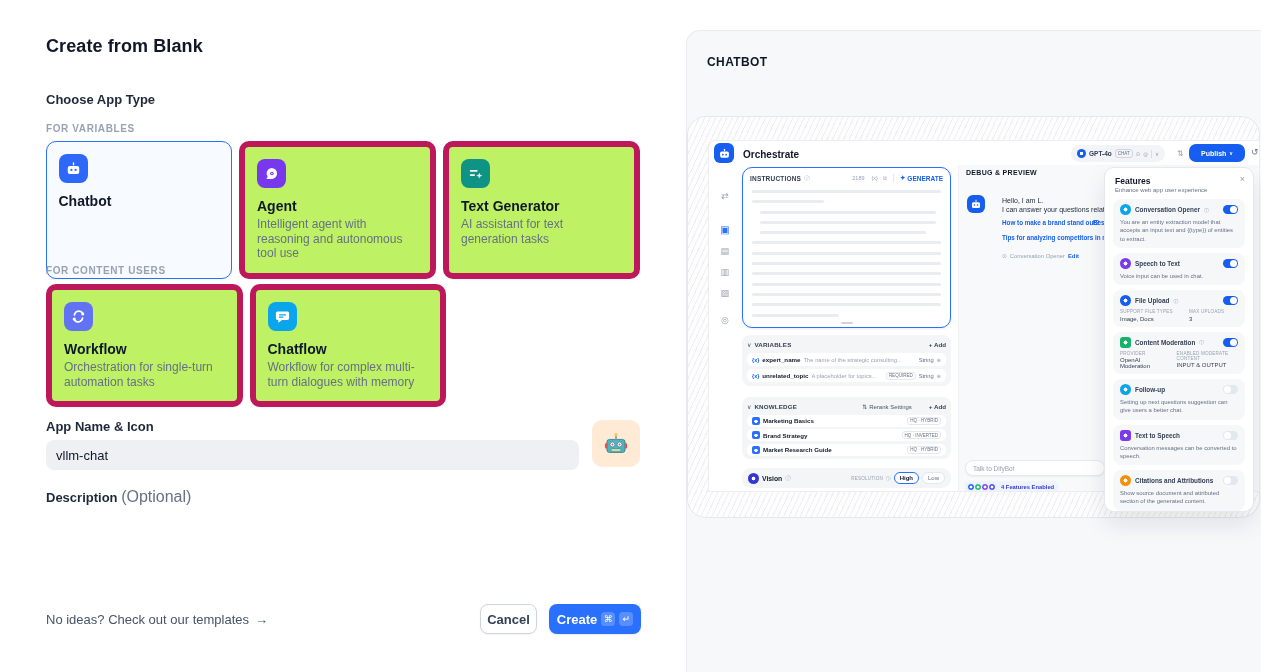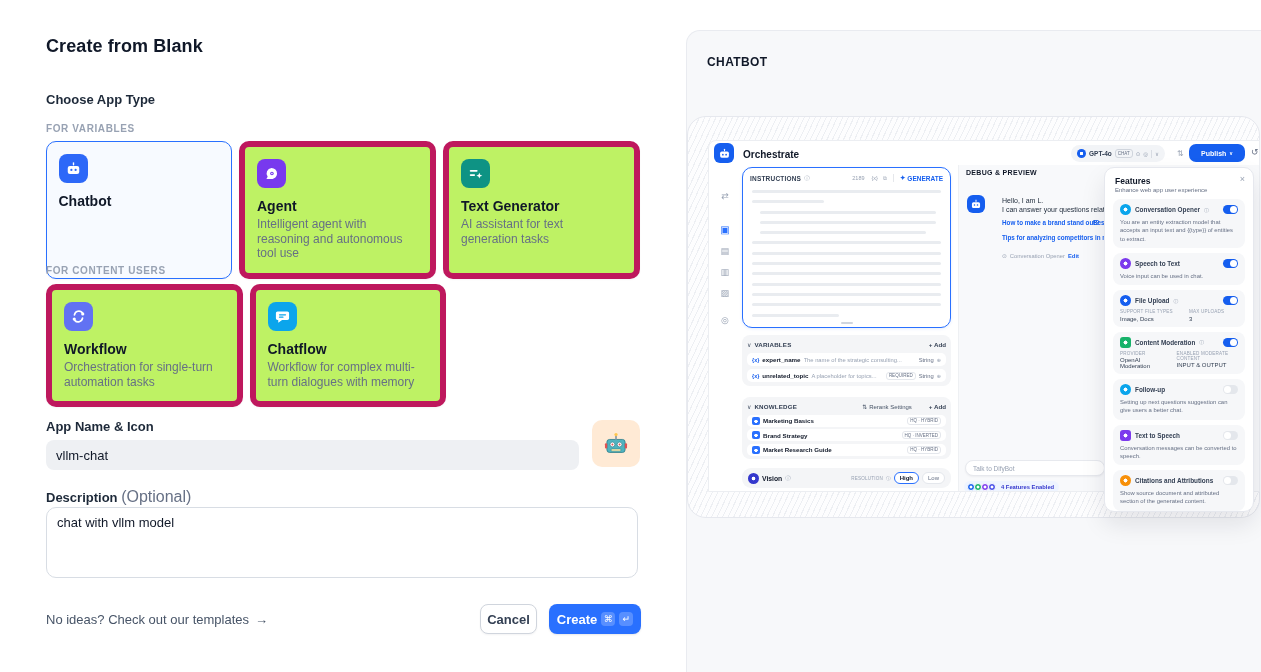--- a/index.html
+++ b/index.html
@@ -200,21 +200,20 @@
         <circle cx="10.2" cy="8.3" r="1.5" fill="#fff" stroke="#2e7d8a" stroke-width=".4"></circle>
         <circle cx="5.8" cy="8.3" r=".6" fill="#e05252"></circle>
         <circle cx="10.2" cy="8.3" r=".6" fill="#e05252"></circle>
         <rect x="5" y="11" width="6" height="1.4" rx=".5" fill="#fbe9a8" stroke="#2e7d8a" stroke-width=".3"></rect>
         <rect x="7.4" y="2.6" width="1.2" height="2.6" fill="#9aa4ab"></rect>
         <circle cx="8" cy="2.2" r="1" fill="#ffc64d"></circle>
       </svg>
   </div>
 
   <div class="abs fld-label" style="left:46px;top:488px"><span>Description</span> <span class="opt">(Optional)</span></div>
-  <textarea class="abs descbox" style="left: 46px; top: 507px;">chat with vllm model</textarea>
 
   <div class="abs hint flex" style="left:46px;top:612px;gap:6px">
     <span>No ideas? Check out our templates</span>
     <span>→</span>
   </div>
   <div class="abs btn btn-cancel" style="left:480px;top:604px">Cancel</div>
   <div class="abs btn btn-create" style="left:549px;top:604px">
     <span>Create</span>
     <span class="kbd">⌘</span>
     <span class="kbd">↵</span>

